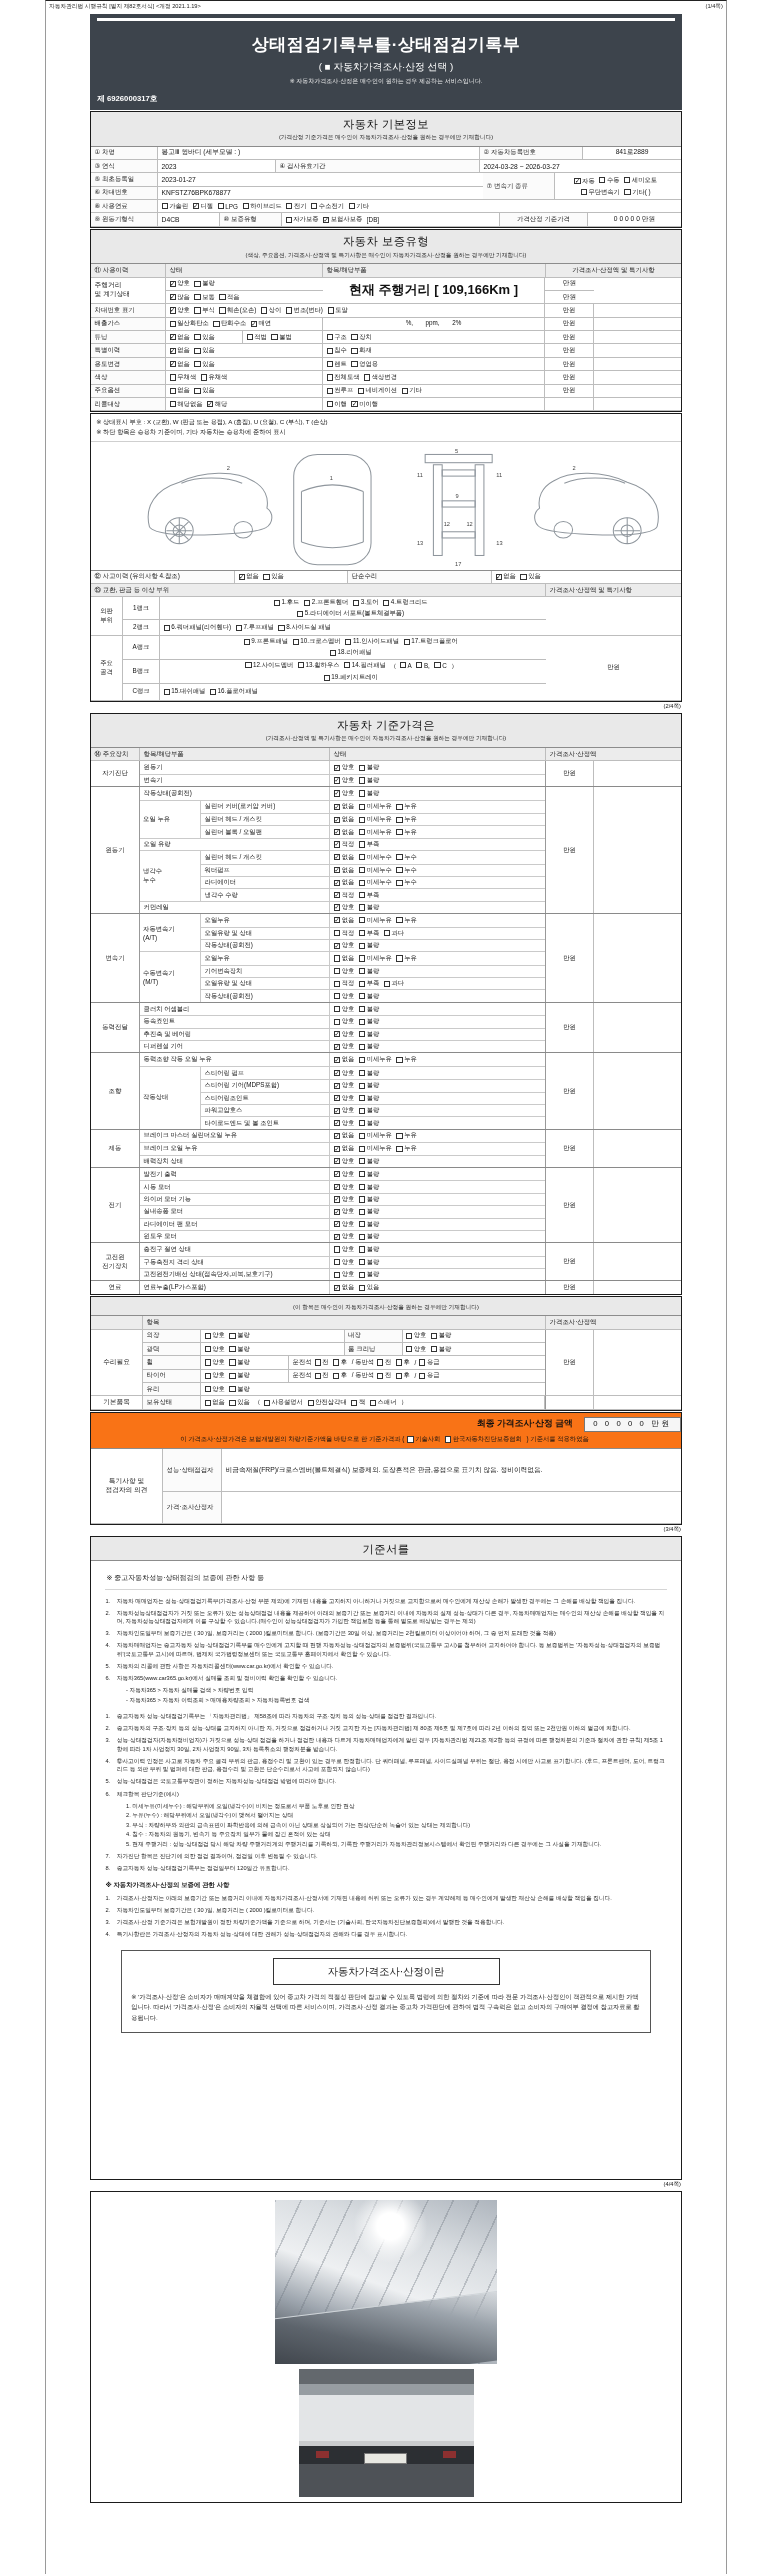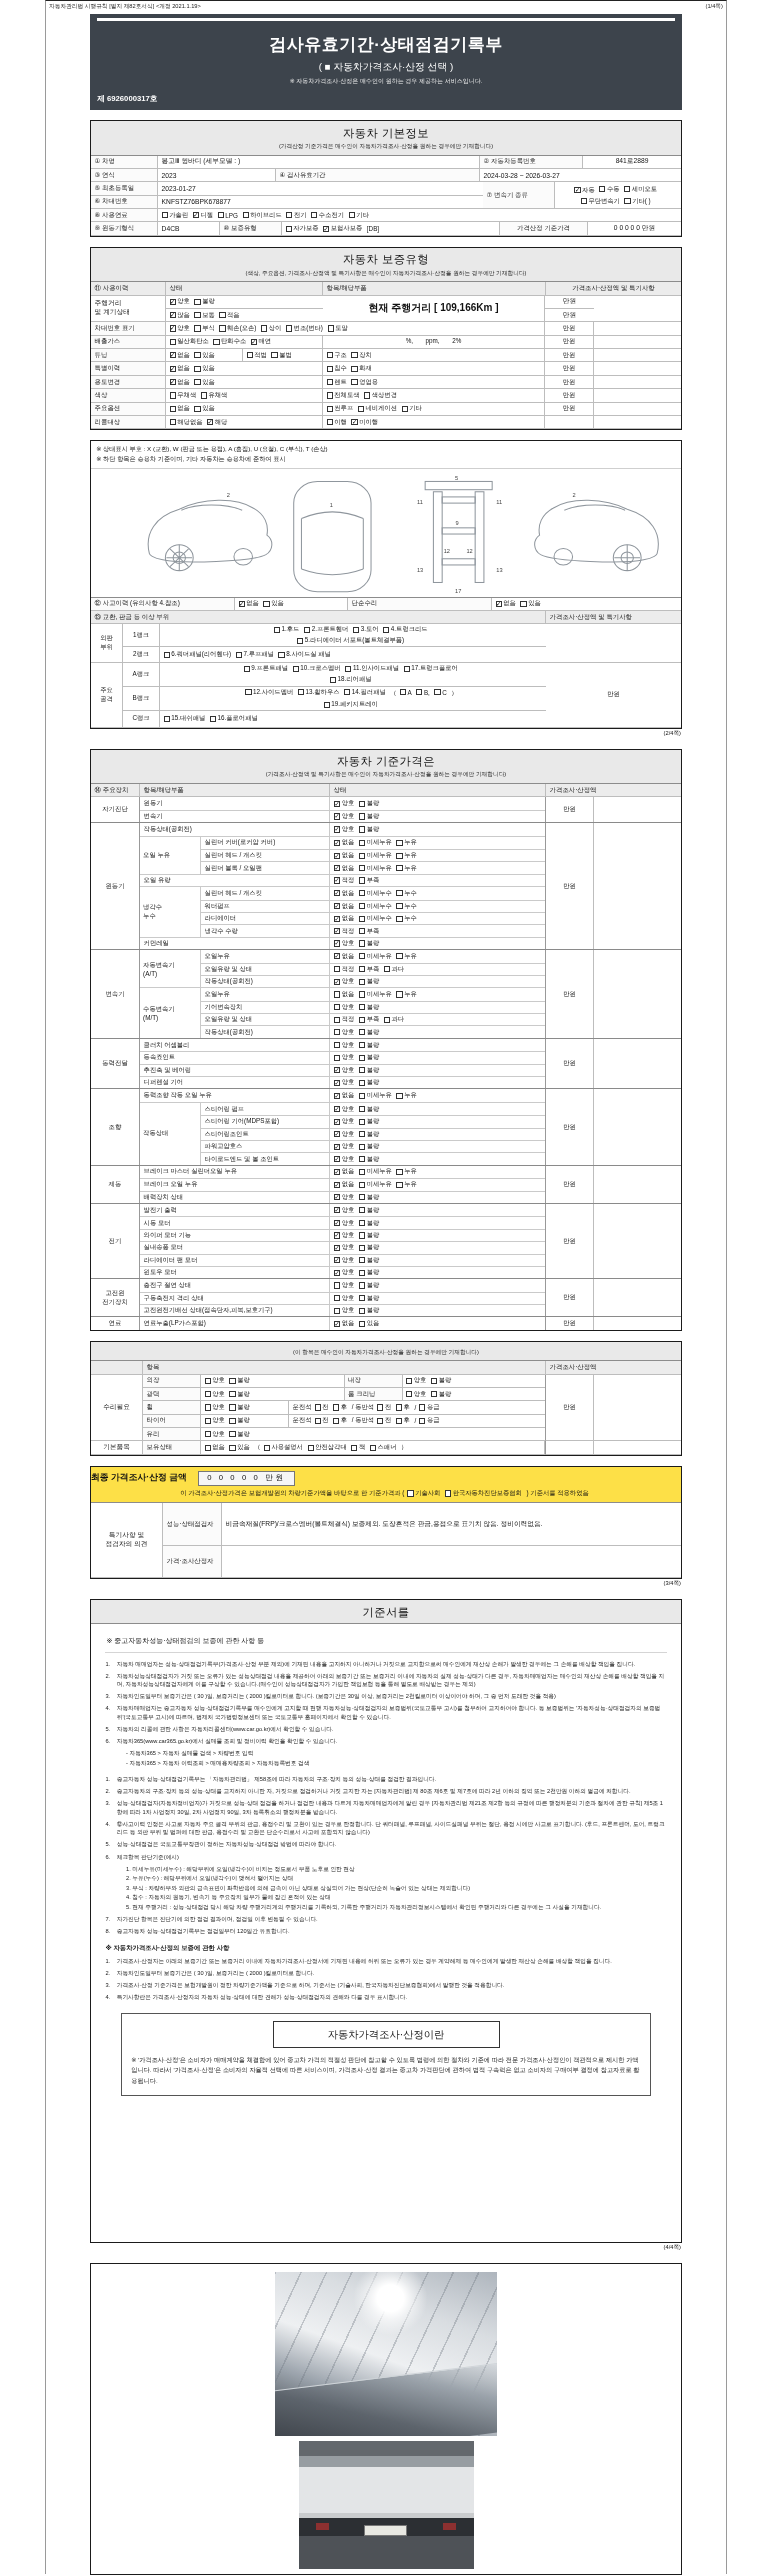--- a/index.html
+++ b/index.html
@@ -7,38 +7,38 @@
  font-family:"Liberation Sans","DejaVu Sans",sans-serif;font-size:6.7px}
 .page{width:682px;margin-left:45px;height:2574px;border-left:0.5px solid #9a9a9a;border-right:0.5px solid #9a9a9a;border-top:1.5px solid #222;padding-top:1px}
 .strip{display:flex;justify-content:space-between;font-size:5.7px;color:#222;padding:1px 3.1px}
 .wrap{width:592px;margin:0 auto}
 .band{background:#3d444c;color:#fff;margin-top:2.1px;padding:4.1px 7.2px 6.2px}
 .band .rule{height:2.6px;background:#fff;margin-bottom:12.4px}
 .band h1{font-size:17px;text-align:center;font-weight:bold;letter-spacing:0.5px}
 .band .sel{text-align:center;font-size:9.8px;margin-top:4.6px}
 .band .svc{text-align:center;font-size:6px;margin-top:3.1px;color:#eee}
 .band .docno{font-size:7.7px;font-weight:bold;margin-top:8.2px}
-.sect{border:1.5px solid #1b1b1b;margin-top:10px;background:#fff}
+.sect{border:1.5px solid #1b1b1b;margin-top:1px;background:#fff}
 .shead{background:#e9e9e9;text-align:center;padding:4.6px 0 3.6px;border-bottom:0.5px solid #8c8c8c}
 .shead .t{font-size:11.3px;letter-spacing:0.5px}
 .shead .n{font-size:5.7px;margin-top:2.1px;color:#222}
 .fr{display:flex;align-items:stretch}
 .c{border-right:0.5px solid #bdbdbd;border-bottom:0.5px solid #bdbdbd;padding:1px 3.6px;display:flex;align-items:center;min-height:13.4px}
 .fr .c:last-child{border-right:none}
 .lab{background:#fbfbfb;font-size:6.4px}
 .ctr{justify-content:center;text-align:center}
 .pre{white-space:pre-line}
 .fx{flex:1}
 .hd{background:#ececec;font-size:6.4px}
 .stack{display:flex;flex-direction:column;flex:1}
 .stack>.fr{flex:1}
 .cb{display:inline-flex;align-items:center;margin-right:4.6px;font-size:6.3px;white-space:nowrap}
 .bx{width:6.2px;height:6.2px;border:0.8px solid #333;display:inline-flex;align-items:center;justify-content:center;margin-right:1.5px;background:#fff;font-size:6.2px;font-weight:bold;line-height:1;color:#000}
 .tx{margin-right:3.1px;font-size:6.3px;white-space:pre}
-.mil{font-weight:bold;font-size:10px}
+.mil{font-weight:bold;font-size:13px}
 .pcell{width:49px;justify-content:center;font-size:6.3px}
 .bcell{width:87px}
 .legend{font-size:6.2px;padding:2.6px 5.2px;border-bottom:0.5px solid #cfcfcf}
 .legend .ln{margin:1px 0}
 .diagram{height:129px;border-bottom:0.5px solid #8c8c8c;display:flex;justify-content:center;align-items:center}
 svg .ol{fill:none;stroke:#8f969d;stroke-width:2}
 svg text{font-size:11px;fill:#444}
 .rk .c{font-size:6.3px}
 .optlines{display:flex;flex-direction:column;justify-content:center}
 .optlines>div{padding:1px 0}
@@ -50,21 +50,21 @@
 .leaf{display:flex;min-height:12.4px}
 .leaf+.leaf,.subblock+.leaf,.leaf+.subblock,.subblock+.subblock{border-top:0.5px solid #cacaca}
 .icol{width:129px;border-right:0.5px solid #cacaca;display:flex;align-items:center;padding:0.5px 3.6px;font-size:6.3px}
 .icol.wide{width:190px}
 .scol{width:61px;border-right:0.5px solid #cacaca;display:flex;align-items:center;padding:0.5px 3.1px;font-size:6.3px;white-space:pre-line}
 .statc{flex:1;display:flex;align-items:center;padding:0.5px 4.1px}
 .subblock{display:flex}
 .pcol{width:49px;border-left:0.5px solid #999;border-right:0.5px solid #bdbdbd;display:flex;align-items:center;justify-content:center;font-size:6.3px}
 .bcol{width:87px}
 
-.finband{background:#fde047;text-align:left;padding:4.1px 0;border-bottom:0.5px solid #8c8c8c}
+.finband{background:#f97316;text-align:right;padding:4.1px 0;border-bottom:0.5px solid #8c8c8c}
 .finband .fl{font-size:8.8px;font-weight:bold;display:inline-block;margin-right:9.3px}
 .finband .fv{display:inline-block;border:0.5px solid #777;background:#f6f6f6;padding:1.5px 8.2px;font-size:7.7px;letter-spacing:2.6px}
 .finnote{font-size:5.7px;margin-top:3.1px;display:flex;justify-content:center;align-items:center}
 
 .nwrap{padding:7.2px 14.4px 5.2px;min-height:618px;font-size:5.7px;line-height:1.5;color:#1a1a1a}
 .nheader{font-size:7px;padding:4.1px 1px 6.2px;border-bottom:0.5px solid #d5d5d5;margin-bottom:6.2px}
 .nheader2{font-size:6.4px;font-weight:bold;margin:7.2px 0 4.1px}
 .nitem{display:flex;margin:3.6px 0}
 .nn{width:11.3px;flex:none}
 .nt{flex:1}
@@ -95,21 +95,21 @@
 
 <div class="page">
  <div class="strip">
   <span>자동차관리법 시행규칙 [별지 제82호서식] &lt;개정 2021.1.19&gt;</span>
   <span>(1/4쪽)</span>
  </div>
  <div class="wrap">
 
   <div class="band">
    <div class="rule"></div>
-   <h1>검사유효기간·상태점검기록부</h1>
+   <h1>상태점검기록부를·상태점검기록부</h1>
    <div class="sel">( ■ 자동차가격조사·산정 선택 )</div>
    <div class="svc">※ 자동차가격조사·산정은 매수인이 원하는 경우 제공하는 서비스입니다.</div>
    <div class="docno">제 6926000317호</div>
   </div>
 
   <div class="sect">
    <div class="shead">
           <div class="t">자동차 기본정보</div>
     <div class="n">(가격산정 기준가격은 매수인이 자동차가격조사·산정을 원하는 경우에만 기재합니다)</div>
         </div>

